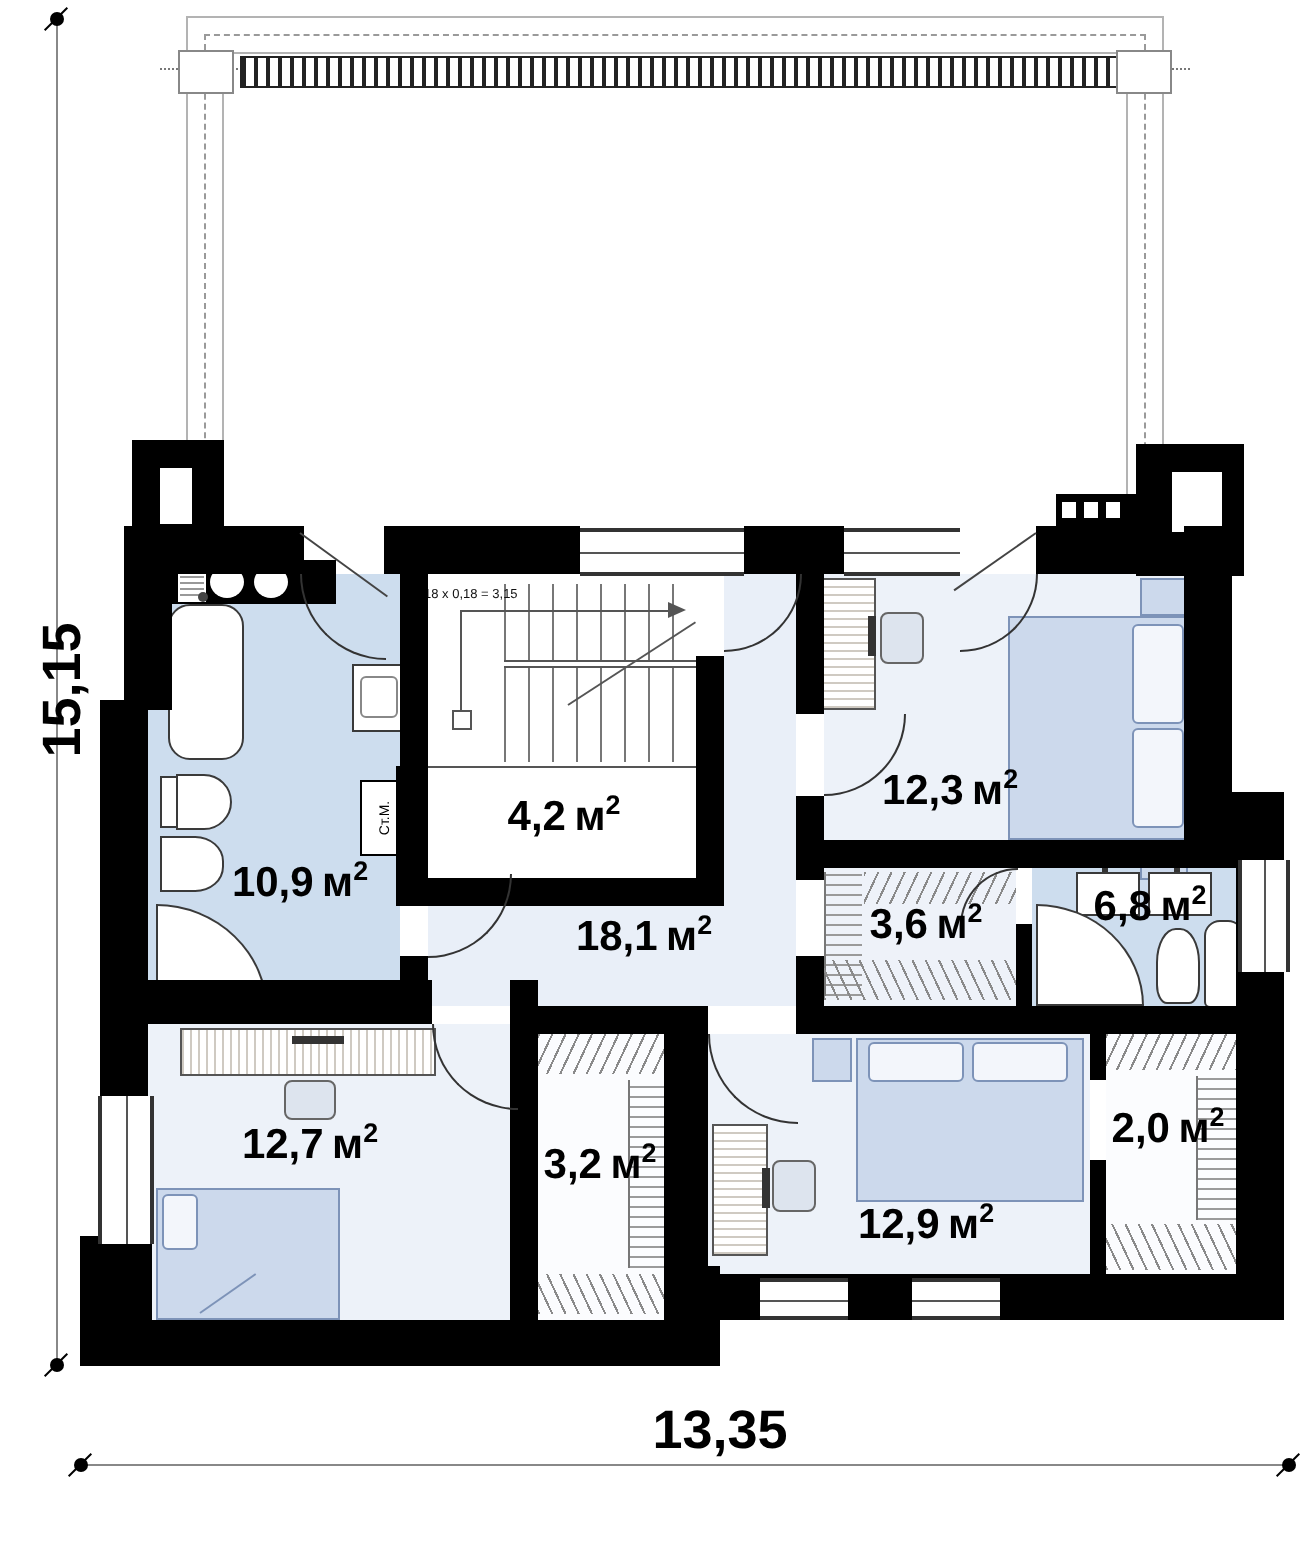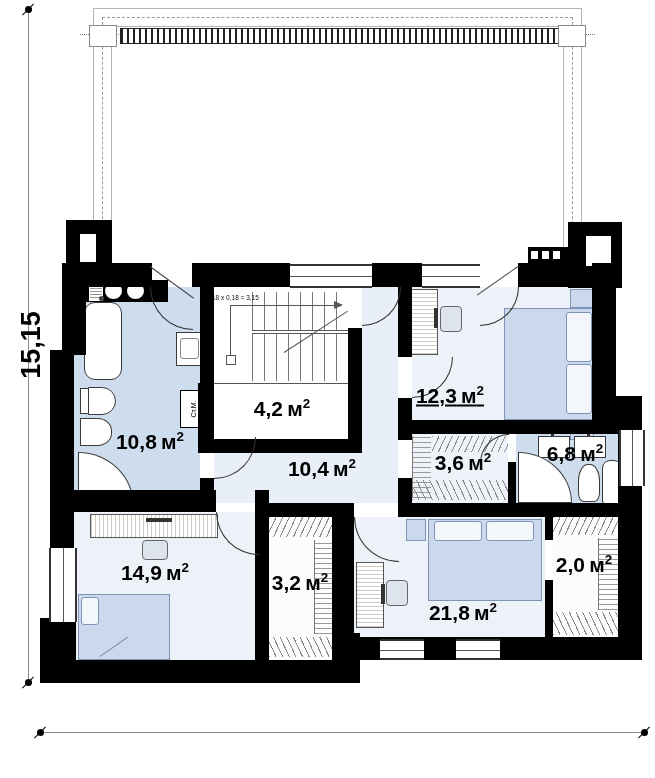--- a/index.html
+++ b/index.html
@@ -191,36 +191,37 @@
   <div class="leaf" style="left:150px;top:266px;width:54px;transform:rotate(36deg);"></div>
   <div class="arc arc-tl" style="left:480px;top:287px;width:38px;height:38px;"></div>
   <div class="leaf" style="left:518px;top:266px;width:50px;transform:rotate(145deg);"></div>
   <div class="arc arc-tl" style="left:214px;top:437px;width:41px;height:41px;"></div>
   <div class="arc arc-tl" style="left:362px;top:287px;width:38px;height:38px;"></div>
   <div class="arc arc-tl" style="left:412px;top:357px;width:40px;height:40px;"></div>
   <div class="arc arc-tr" style="left:216px;top:512px;width:42px;height:42px;"></div>
   <div class="arc arc-tr" style="left:354px;top:517px;width:44px;height:44px;"></div>
   <div class="arc arc-br" style="left:480px;top:434px;width:28px;height:28px;"></div>
 
-  <div class="rlabel" style="left:150px;top:441px;"><span>10,8</span> <span>м</span><sup>2</sup></div>
+  <div class="rlabel" style="left:150px;top:441px;"><span>10,9</span> <span>м</span><sup>2</sup></div>
   <div class="rlabel" style="left:282px;top:408px;"><span>4,2</span> <span>м</span><sup>2</sup></div>
-  <div class="rlabel" style="left:322px;top:468px;"><span>10,4</span> <span>м</span><sup>2</sup></div>
-  <div class="rlabel" style="left:450px;top:395px;text-decoration:underline;"><span>12,3</span> <span>м</span><sup>2</sup></div>
+  <div class="rlabel" style="left:322px;top:468px;"><span>18,1</span> <span>м</span><sup>2</sup></div>
+  <div class="rlabel" style="left:475px;top:395px;"><span>12,3</span> <span>м</span><sup>2</sup></div>
   <div class="rlabel" style="left:463px;top:462px;"><span>3,6</span> <span>м</span><sup>2</sup></div>
   <div class="rlabel" style="left:575px;top:453px;"><span>6,8</span> <span>м</span><sup>2</sup></div>
-  <div class="rlabel" style="left:155px;top:572px;"><span>14,9</span> <span>м</span><sup>2</sup></div>
+  <div class="rlabel" style="left:155px;top:572px;"><span>12,7</span> <span>м</span><sup>2</sup></div>
   <div class="rlabel" style="left:300px;top:582px;"><span>3,2</span> <span>м</span><sup>2</sup></div>
-  <div class="rlabel" style="left:463px;top:612px;"><span>21,8</span> <span>м</span><sup>2</sup></div>
+  <div class="rlabel" style="left:463px;top:612px;"><span>12,9</span> <span>м</span><sup>2</sup></div>
   <div class="rlabel" style="left:584px;top:564px;"><span>2,0</span> <span>м</span><sup>2</sup></div>
 
   <div class="dimline" style="left:28px;top:10px;width:1px;height:673px;"></div>
   <div class="dot" style="left:25px;top:6px;"></div>
   <div class="tick" style="left:20px;top:9px;"></div>
   <div class="dot" style="left:25px;top:679px;"></div>
   <div class="tick" style="left:20px;top:682px;"></div>
   <div class="dimlab" style="left:-24px;top:330px;width:110px;height:30px;transform:rotate(-90deg);">15,15</div>
   <div class="dimline" style="left:40px;top:732px;width:605px;height:1px;"></div>
   <div class="dot" style="left:37px;top:729px;"></div>
   <div class="tick" style="left:32px;top:732px;"></div>
   <div class="dot" style="left:641px;top:729px;"></div>
   <div class="tick" style="left:636px;top:732px;"></div>
+  <div class="dimlab" style="left:290px;top:700px;width:140px;">13,35</div>
 
 </div>
 
 </body></html>

